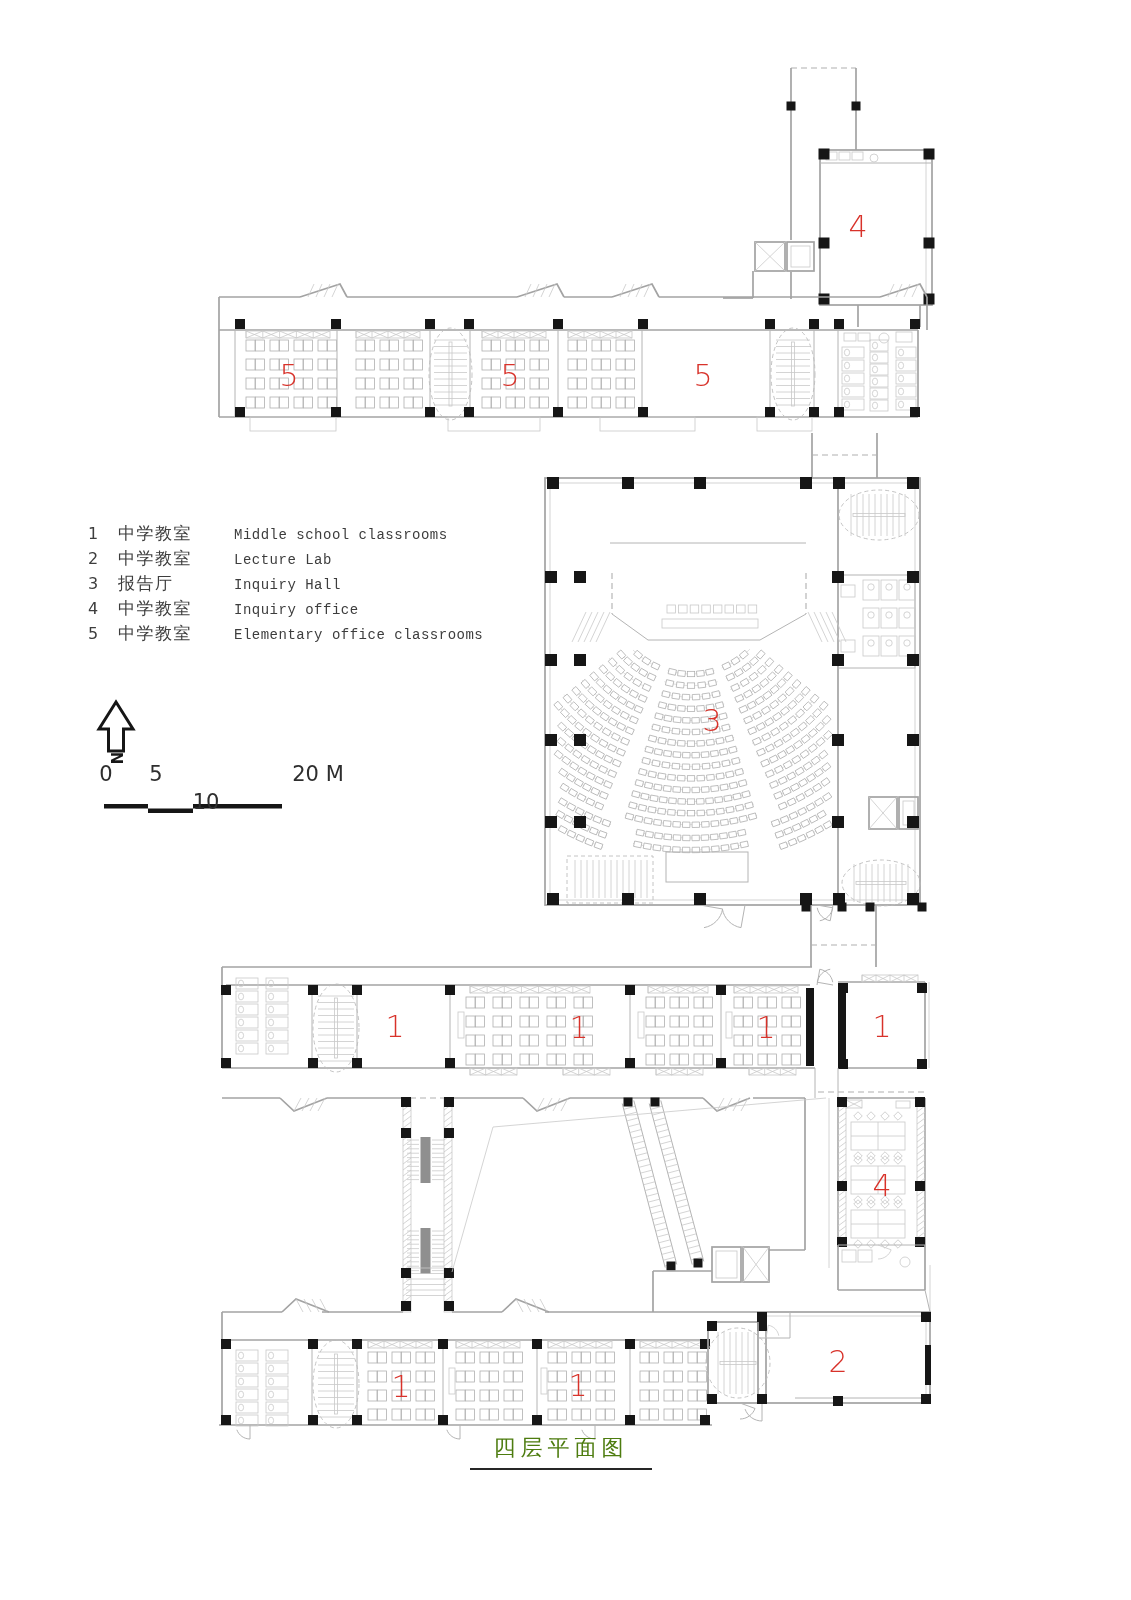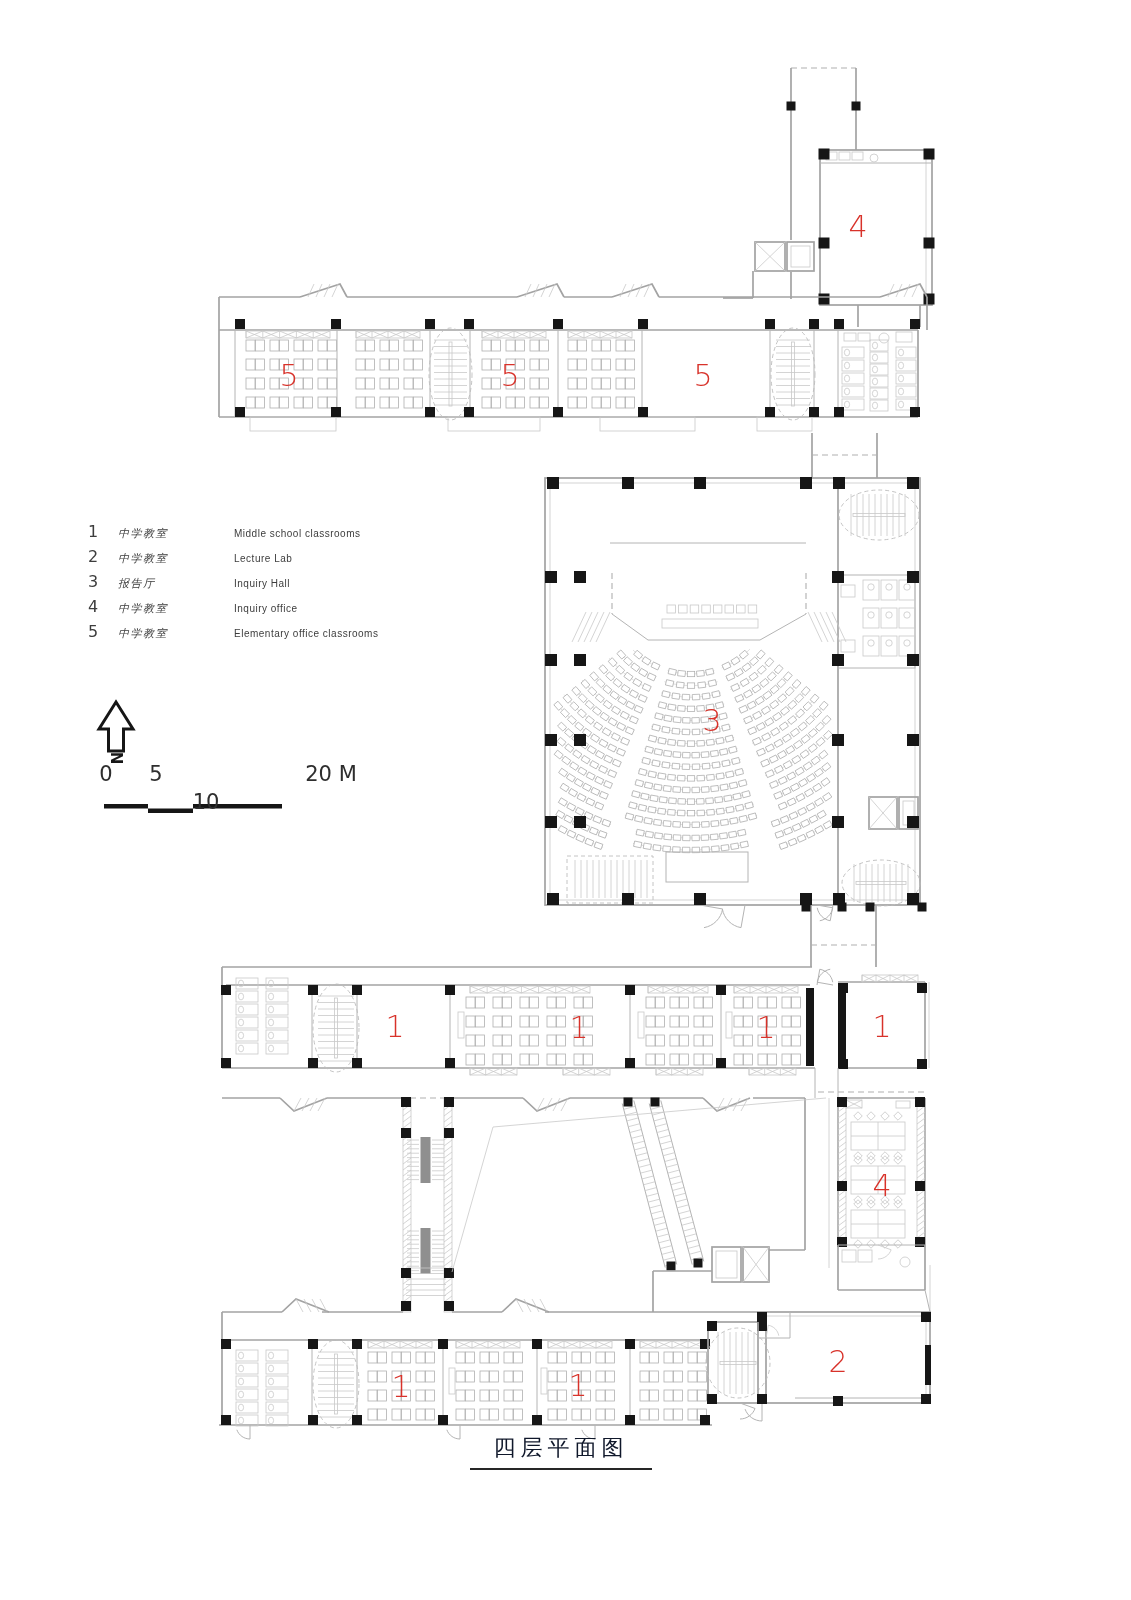--- a/index.html
+++ b/index.html
@@ -18,27 +18,27 @@
   .blk{fill:#161616;stroke:none}
   .gf{fill:#8f8f8f;stroke:none}
   .ul{stroke:#262626;stroke-width:2}
   .arrowN{fill:#fff;stroke:#161616;stroke-width:3;stroke-linejoin:miter}
   
   .rlab{position:absolute;font:300 30px "DejaVu Sans",sans-serif;color:var(--red,#d8322a);
         transform:translate(-50%,-54%);white-space:nowrap;}
   .legend{position:absolute;left:88px;top:522px;color:var(--txt,#3d3d3d);}
   .lrow{display:flex;align-items:baseline;height:24.9px;}
   .lnum{width:30px;font-size:16px;}
-  .lzh{width:116px;font-size:11px;letter-spacing:1.5px;font-weight:500;font-style:italic;}
-  .len{font-family:Liberation Sans, sans-serif;font-size:10px;letter-spacing:.5px;}
+  .lzh{width:116px;font-size:17px;letter-spacing:1.5px;font-weight:500;}
+  .len{font-family:Liberation Mono, monospace;font-size:14px;letter-spacing:.5px;}
   .slab{position:absolute;transform:translateX(-50%);font:21px/1 "DejaVu Sans",sans-serif;color:#2e2e2e;}
   .nlab{position:absolute;left:116px;top:758px;transform:translate(-50%,-50%) rotate(90deg);
         font:bold 15px "DejaVu Sans",sans-serif;color:#161616;}
   .title{position:absolute;left:561px;top:1433px;transform:translateX(-50%);
-         font:22px "DejaVu Sans",sans-serif;letter-spacing:5px;color:#0f172a;white-space:nowrap;}
+         font:22px "DejaVu Sans",sans-serif;letter-spacing:5px;color:#4d7c0f;white-space:nowrap;}
 </style>
 </head>
 <body>
 
 <div class="stage">
   <svg id="plan-svg" width="1131" height="1600" viewBox="0 0 1131 1600">
       <line x1="791" y1="68" x2="856" y2="68" class="dsh"></line>
       <line x1="791" y1="68" x2="791" y2="240" class="w"></line>
       <line x1="856" y1="68" x2="856" y2="150" class="w"></line>
       <line x1="791" y1="272" x2="791" y2="299" class="w"></line>
@@ -1812,17 +1812,17 @@
       <div class="lrow">
         <span class="lnum">5</span>
         <span class="lzh">中学教室</span>
         <span class="len">Elementary office classrooms</span>
       </div>
     </div>
   <div id="scale-labels">
       <div class="slab" style="left: 106px; top: 764px;">0</div>
       <div class="slab" style="left: 156px; top: 764px;">5</div>
       <div class="slab" style="left: 206px; top: 792px;">10</div>
-      <div class="slab" style="left: 331px; top: 764px;">20 M</div>
+      <div class="slab" style="left: 318px; top: 764px;">20 M</div>
     </div>
   <div class="nlab">N</div>
   <div class="title">四层平面图</div>
 </div>
 
 </body></html>

